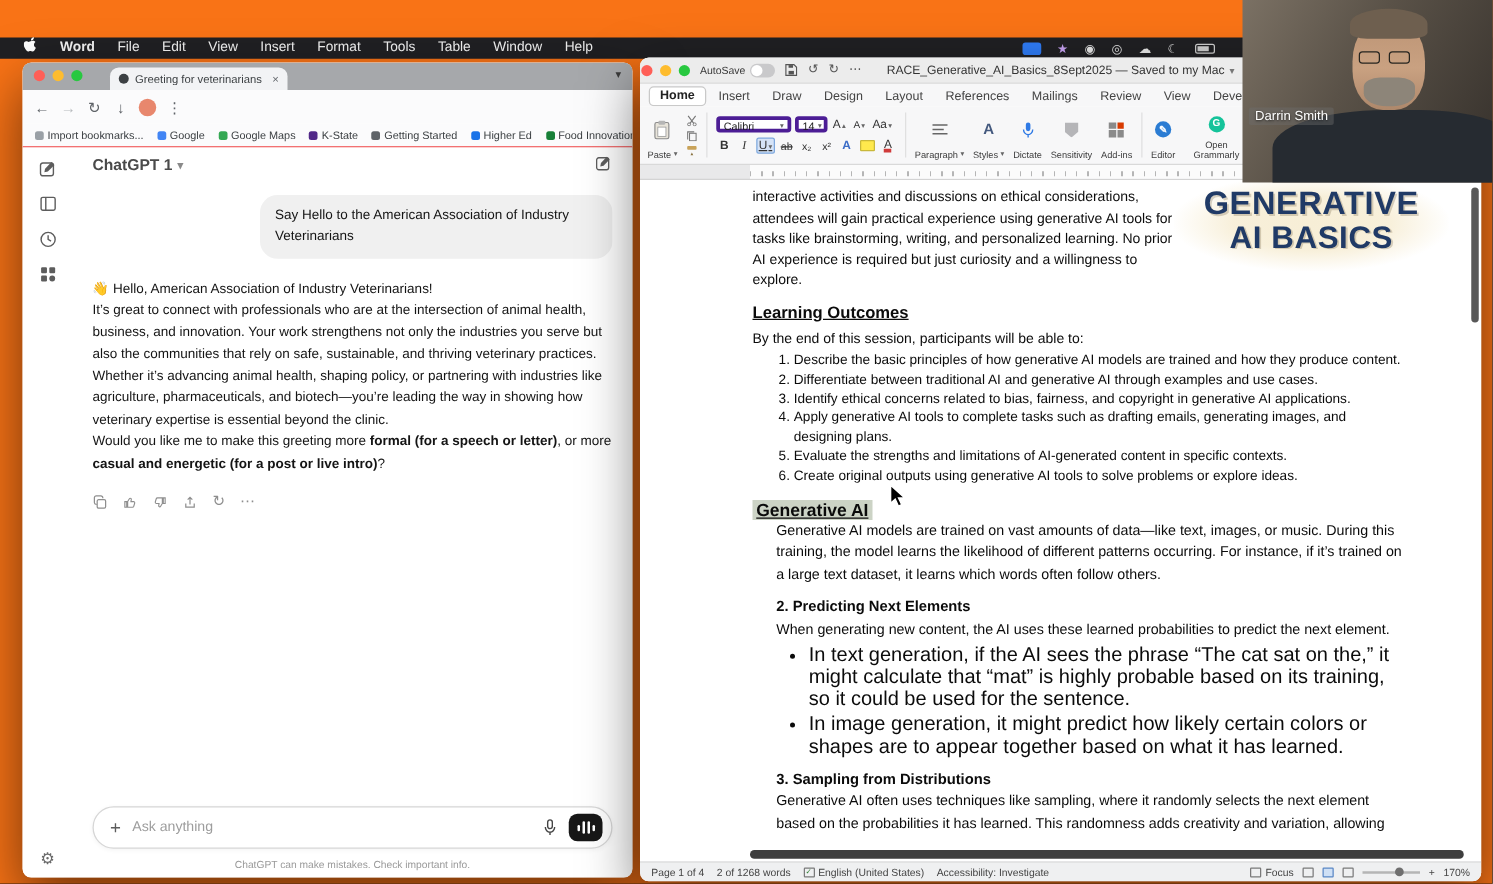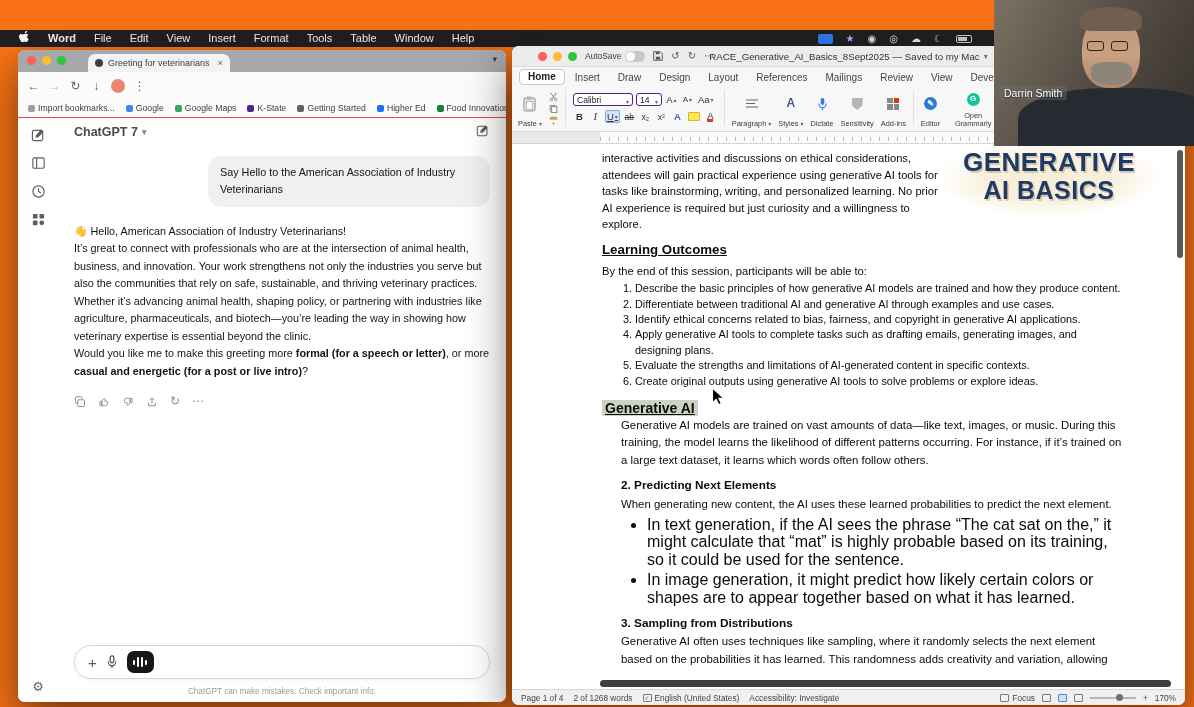--- a/index.html
+++ b/index.html
@@ -53,39 +53,39 @@
   .action-row svg{display:block;}
   .input-pill{position:absolute;left:16px;right:16px;bottom:23px;height:34px;border:1px solid #d6d6d6;border-radius:20px;display:flex;align-items:center;padding:0 7px 0 13px;gap:9px;background:#fff;box-shadow:0 1px 4px rgba(0,0,0,.05);}
   .plusic{font-size:15px;color:#5c5c5c;}
   .ph{flex:1;color:#9d9d9d;font-size:11.3px;}
   .voice-btn{width:27px;height:22px;background:#171717;border-radius:7px;display:flex;align-items:center;justify-content:center;gap:2px;}
   .voice-btn i{display:block;width:2px;background:#fff;border-radius:1px;}
   .disclaimer{position:absolute;bottom:6px;left:0;right:0;text-align:center;font-size:8.2px;color:#9a9a9a;}
 
   
   .wordwin{position:absolute;left:512px;top:46px;width:673px;height:659px;border-radius:7px;background:#fff;box-shadow:0 18px 45px rgba(0,0,0,.55);overflow:hidden;display:flex;flex-direction:column;z-index:10;}
-  .wtitle{height:21px;background:#ececec;display:flex;align-items:center;gap:8px;padding:0 26px;position:relative;border-bottom:1px solid #dcdcdc;flex-shrink:0;}
+  .wtitle{height:21px;background:#ececec;display:flex;align-items:center;gap:8px;padding:0 1px;position:relative;border-bottom:1px solid #dcdcdc;flex-shrink:0;}
   .wtitle .lights{position:static;}
   .autosave{display:flex;align-items:center;gap:4px;font-size:8.4px;color:#3b3b3b;}
   .toggle{width:20px;height:11px;border-radius:6px;background:#c9c9cb;position:relative;}
   .toggle::after{content:"";position:absolute;left:1px;top:1px;width:9px;height:9px;border-radius:50%;background:#fff;}
   .wt-ic{color:#555;font-size:10px;line-height:1;}
   .wtitle-text{position:absolute;left:50%;transform:translateX(-50%);font-size:9.7px;color:#333;white-space:nowrap;display:flex;gap:4px;align-items:center;}
   .wtabs{height:18px;background:#f7f7f8;display:flex;align-items:flex-end;gap:2px;padding:0 7px;font-size:10px;color:#444;flex-shrink:0;}
   .wtab{padding:1px 8px 2px;border-radius:4px;}
   .wtab.active{background:#fff;border:1px solid #c9c9c9;font-weight:bold;color:#222;}
   .ribbon{height:47px;background:#f7f7f8;border-bottom:1px solid #d9d9d9;display:flex;align-items:stretch;gap:7px;padding:3px 6px 3px;overflow:hidden;flex-shrink:0;}
   .rgroup{display:flex;flex-direction:column;align-items:center;justify-content:space-between;font-size:7.4px;color:#3b3b3b;flex-shrink:0;text-align:center;line-height:1.1;}
   .rico{display:flex;align-items:center;justify-content:center;flex:1;}
   .rlabel{display:flex;align-items:center;gap:2px;white-space:nowrap;}
   .rlabel.wrap{white-space:normal;width:52px;}
   .tinycol{display:flex;flex-direction:column;justify-content:center;gap:3px;}
   .fontgrp{display:flex;flex-direction:column;justify-content:center;gap:4px;flex-shrink:0;}
   .frow{display:flex;align-items:center;gap:3px;}
-  .combo{height:13px;border:1px solid #4c1d95;border-radius:3px;background:#fff;font-size:8.6px;color:#222;display:flex;align-items:flex-end;padding:0 3px;gap:3px;}
+  .combo{height:13px;border:3px solid #4c1d95;border-radius:3px;background:#fff;font-size:8.6px;color:#222;display:flex;align-items:flex-start;padding:0 3px;gap:3px;}
   .combo .cv{flex:1;}
   .combo.name{width:60px;}
   .combo.size{width:26px;}
   .fmt{min-width:13px;height:13px;display:flex;align-items:center;justify-content:center;font-size:9.5px;color:#333;border-radius:2px;padding:0 1px;}
   .fmt.b{font-weight:bold;}
   .fmt.i{font-style:italic;font-family:"Liberation Serif",serif;}
   .fmt.u{text-decoration:underline;}
   .fmt.active{background:#d5e3f7;border:1px solid #7da7dd;}
   .fmt .chev{font-size:6px;color:#666;margin-left:1px;}
   .fx-a{color:#3b6cc7;font-weight:bold;}
@@ -247,21 +247,21 @@
             <rect x="2" y="2" width="5" height="5" rx="1" fill="#5d5d5d"></rect>
             <rect x="9" y="2" width="5" height="5" rx="1" fill="#5d5d5d"></rect>
             <rect x="2" y="9" width="5" height="5" rx="1" fill="#5d5d5d"></rect>
             <rect x="9" y="9" width="5" height="5" rx="2.5" fill="#5d5d5d"></rect>
           </svg>
         <span class="side-gear">⚙</span>
       </div>
 
       <div class="chat-main">
         <div class="chat-head">
-          <span>ChatGPT 7</span>
+          <span>ChatGPT 1</span>
           <span class="chev">▾</span>
           <span class="compose"><svg width="14" height="14" viewBox="0 0 16 16">
                 <rect x="1.5" y="2.5" width="11" height="11" rx="2" fill="none" stroke="#5d5d5d" stroke-width="1.2"></rect>
                 <path d="M10.8 1.6l2.6 2.6-5.6 5.6-3 .6.6-3z" fill="#5d5d5d"></path>
               </svg></span>
         </div>
 
         <div class="msgs">
           <div class="user-bubble">Say Hello to the American Association of Industry Veterinarians</div>
           <p class="msg-p">👋 Hello, American Association of Industry Veterinarians!</p>
@@ -282,20 +282,21 @@
             <svg width="12" height="12" viewBox="0 0 16 16">
                 <path d="M8 10V2.5M5.5 5 8 2.5 10.5 5M3.5 9v4h9V9" fill="none" stroke="#8e8e8e" stroke-width="1.3"></path>
               </svg>
             <span>↻</span>
             <span>⋯</span>
           </div>
         </div>
 
         <div class="input-pill">
           <span class="plusic">+</span>
+          <span class="ph">Ask anything</span>
           <svg width="12" height="14" viewBox="0 0 12 15">
               <rect x="4" y="1" width="4" height="7.5" rx="2" fill="none" stroke="#454545" stroke-width="1.2"></rect>
               <path d="M2 7a4 4.6 0 0 0 8 0" fill="none" stroke="#454545" stroke-width="1.2"></path>
               <line x1="6" y1="12" x2="6" y2="14" stroke="#454545" stroke-width="1.2"></line>
             </svg>
           <span class="voice-btn">
               <i style="height:5px"></i>
               <i style="height:10px"></i>
               <i style="height:10px"></i>
               <i style="height:5px"></i>

